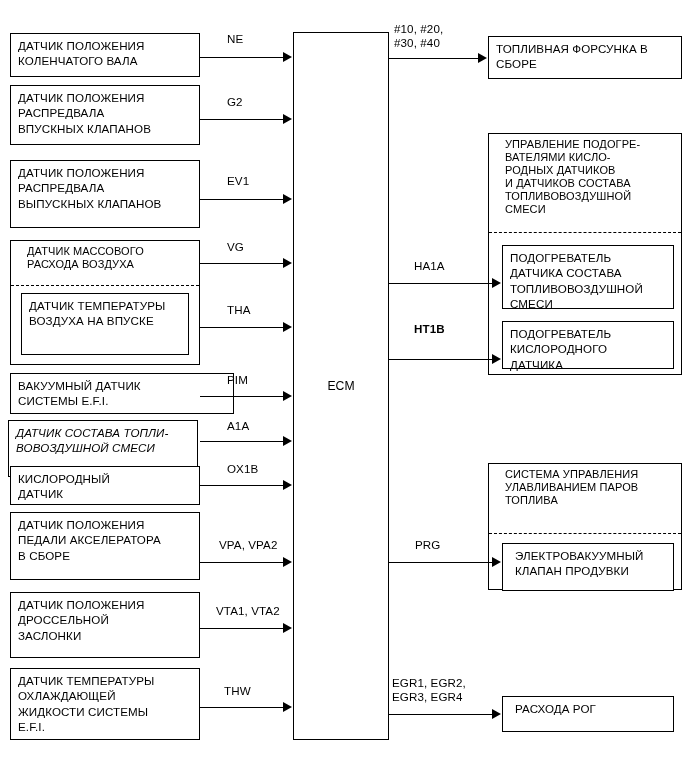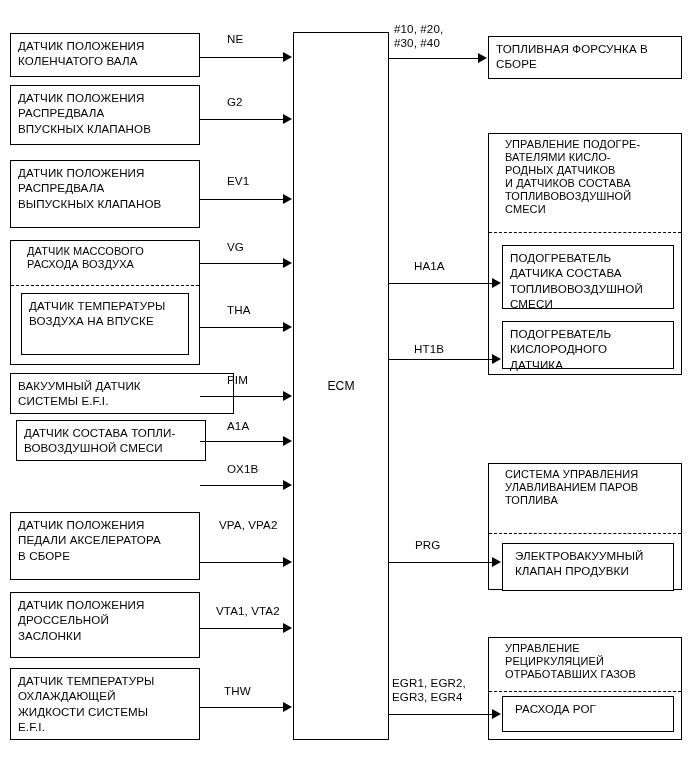--- a/index.html
+++ b/index.html
@@ -107,23 +107,25 @@
     <div class="group-title">ДАТЧИК МАССОВОГО
 РАСХОДА ВОЗДУХА</div>
     <div class="dashsep" style="top:44px;"></div>
   </div>
   <div class="box inner" style="left:21px; top:293px; width:168px; height:62px;">ДАТЧИК ТЕМПЕРАТУРЫ
 ВОЗДУХА НА ВПУСКЕ</div>
 
   <div class="box" style="left:10px; top:373px; width:224px; height:41px;">ВАКУУМНЫЙ ДАТЧИК
 СИСТЕМЫ E.F.I.</div>
 
-  <div class="box" style="left:16px; top:420px; width:190px; height:41px;">ДАТЧИК СОСТАВА ТОПЛИ-
+  <div class="box" style="left:8px; top:420px; width:190px; height:57px;font-style:italic;">ДАТЧИК СОСТАВА ТОПЛИ-
 ВОВОЗДУШНОЙ СМЕСИ</div>
 
+  <div class="box" style="left:10px; top:466px; width:190px; height:39px;">КИСЛОРОДНЫЙ
+ДАТЧИК</div>
 
   <div class="box" style="left:10px; top:512px; width:190px; height:68px;">ДАТЧИК ПОЛОЖЕНИЯ
 ПЕДАЛИ АКСЕЛЕРАТОРА
 В СБОРЕ</div>
 
   <div class="box" style="left:10px; top:592px; width:190px; height:66px;">ДАТЧИК ПОЛОЖЕНИЯ
 ДРОССЕЛЬНОЙ
 ЗАСЛОНКИ</div>
 
   <div class="box" style="left:10px; top:668px; width:190px; height:72px;">ДАТЧИК ТЕМПЕРАТУРЫ
@@ -162,21 +164,21 @@
   <div class="wire" style="left:200px; top:441px; width:84px;"></div>
   <div class="arrow" style="left:283px; top:436px;"></div>
   <div class="label" style="left:227px; top:419px;">A1A</div>
 
   <div class="wire" style="left:200px; top:485px; width:84px;"></div>
   <div class="arrow" style="left:283px; top:480px;"></div>
   <div class="label" style="left:227px; top:462px;">OX1B</div>
 
   <div class="wire" style="left:200px; top:562px; width:84px;"></div>
   <div class="arrow" style="left:283px; top:557px;"></div>
-  <div class="label" style="left:219px; top:518px;">VPA, VPA2</div>
+  <div class="label" style="left:219px; top:538px;">VPA, VPA2</div>
 
   <div class="wire" style="left:200px; top:628px; width:84px;"></div>
   <div class="arrow" style="left:283px; top:623px;"></div>
   <div class="label" style="left:216px; top:604px;">VTA1, VTA2</div>
 
   <div class="wire" style="left:200px; top:707px; width:84px;"></div>
   <div class="arrow" style="left:283px; top:702px;"></div>
   <div class="label" style="left:224px; top:684px;">THW</div>
 
   <div class="box" style="left:488px; top:36px; width:194px; height:43px;">ТОПЛИВНАЯ ФОРСУНКА В
@@ -203,41 +205,35 @@
   <div class="box inner" style="left:502px; top:321px; width:172px; height:48px;">ПОДОГРЕВАТЕЛЬ
 КИСЛОРОДНОГО
 ДАТЧИКА</div>
 
   <div class="wire" style="left:389px; top:283px; width:104px;"></div>
   <div class="arrow" style="left:492px; top:278px;"></div>
   <div class="label" style="left:414px; top:259px;">HA1A</div>
 
   <div class="wire" style="left:389px; top:359px; width:104px;"></div>
   <div class="arrow" style="left:492px; top:354px;"></div>
-  <div class="label" style="left:414px; top:342px;">HT1B</div>
+  <div class="label" style="left:414px; top:322px;font-weight:bold;">HT1B</div>
 
   <div class="group" style="left:488px; top:463px; width:194px; height:127px;">
     <div class="group-title">СИСТЕМА УПРАВЛЕНИЯ
 УЛАВЛИВАНИЕМ ПАРОВ
 ТОПЛИВА</div>
     <div class="dashsep" style="top:69px;"></div>
   </div>
   <div class="box inner" style="left:502px; top:543px; width:172px; height:48px; padding-left:12px;">ЭЛЕКТРОВАКУУМНЫЙ
 КЛАПАН ПРОДУВКИ</div>
 
   <div class="wire" style="left:389px; top:562px; width:104px;"></div>
   <div class="arrow" style="left:492px; top:557px;"></div>
   <div class="label" style="left:415px; top:538px;">PRG</div>
 
-  <div class="group" style="left:488px; top:637px; width:194px; height:103px;">
-    <div class="group-title">УПРАВЛЕНИЕ
-РЕЦИРКУЛЯЦИЕЙ
-ОТРАБОТАВШИХ ГАЗОВ</div>
-    <div class="dashsep" style="top:53px;"></div>
-  </div>
   <div class="box inner" style="left:502px; top:696px; width:172px; height:36px; padding-left:12px;">РАСХОДА РОГ</div>
 
   <div class="wire" style="left:389px; top:714px; width:104px;"></div>
   <div class="arrow" style="left:492px; top:709px;"></div>
   <div class="label" style="left:392px; top:676px;">EGR1, EGR2,
 EGR3, EGR4</div>
 
 </div>
 
 </body></html>

